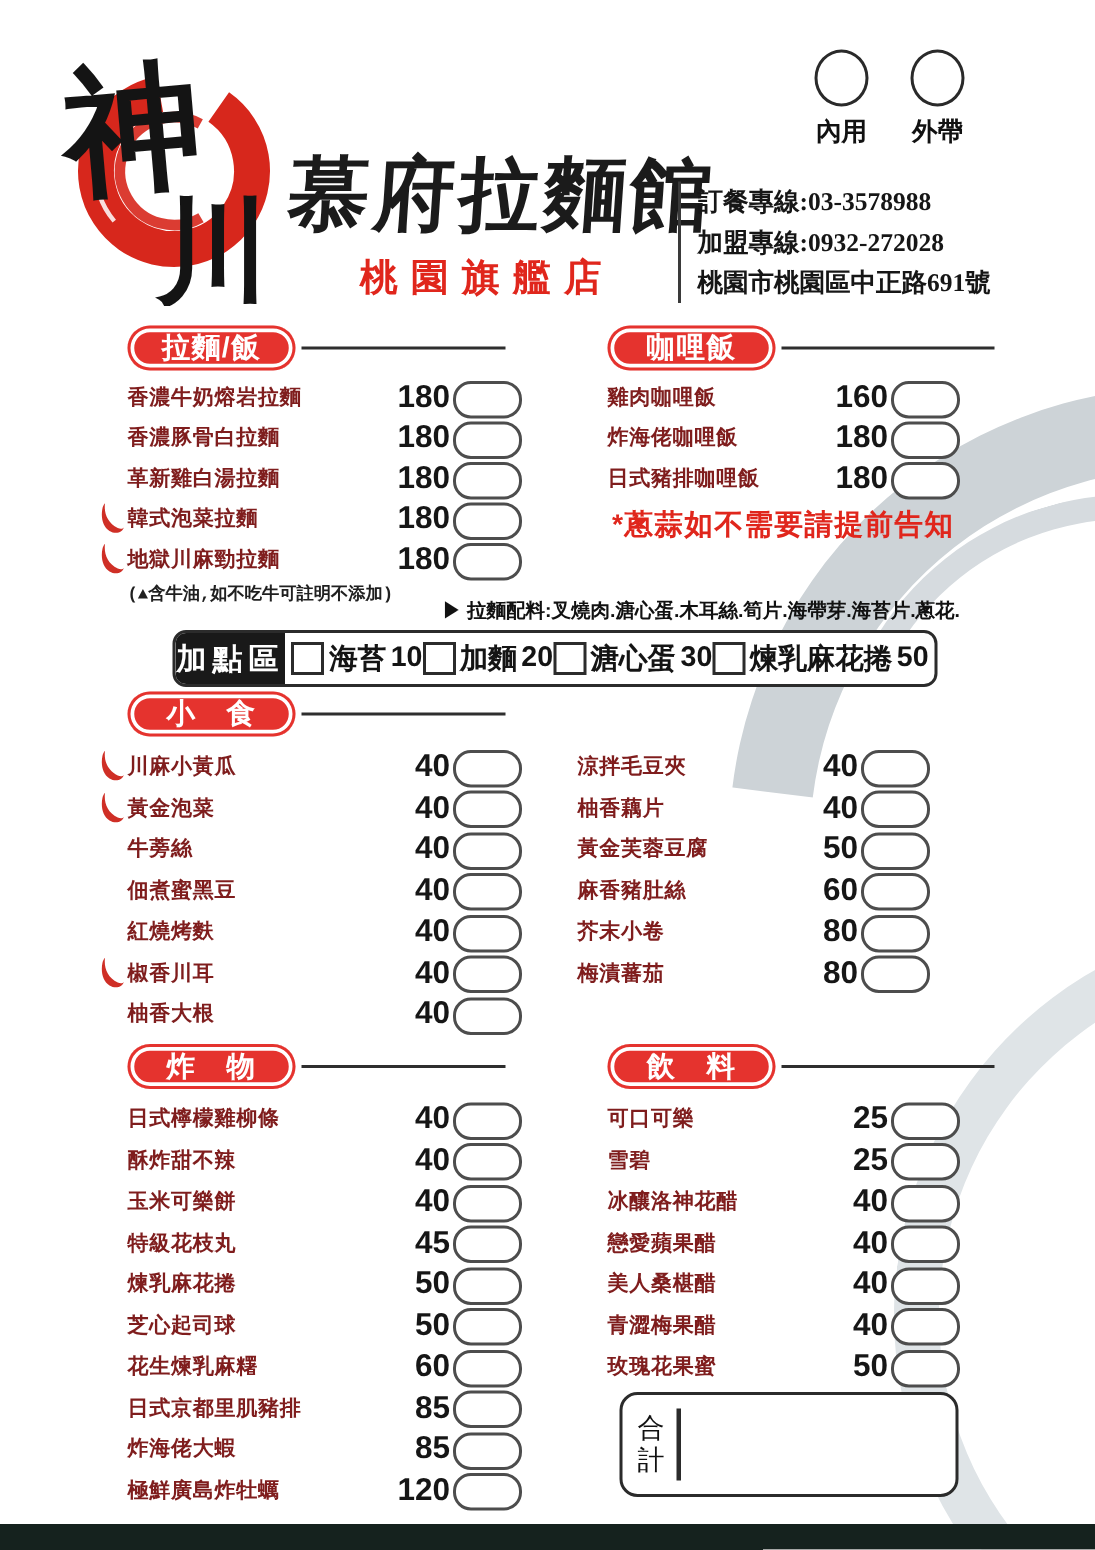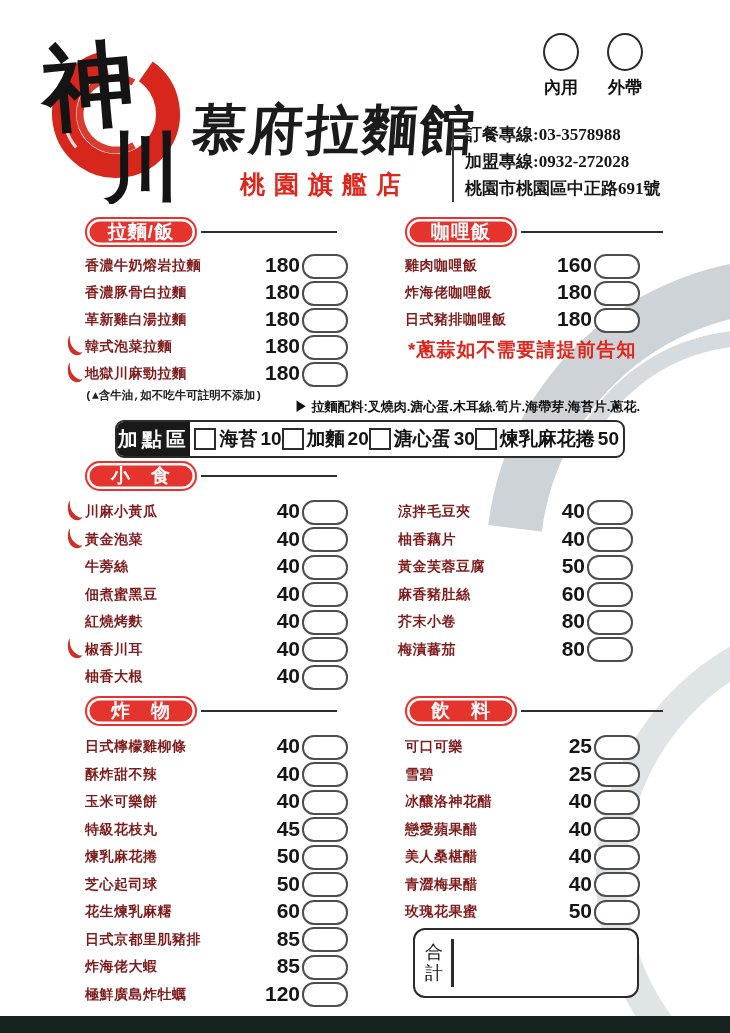--- a/index.html
+++ b/index.html
@@ -280,21 +280,21 @@
   </div>
 
   <div class="menu-item">
     
     <span class="item-name">柚香大根</span>
     <span class="item-price">40</span>
     <span class="qty-oval"></span>
   </div>
 </div>
   </div>
-  <div class="sec" style="left:398px;top:497px;width:235px;">
+  <div class="sec" style="left:385px;top:497px;width:235px;">
     <div class="items" style="margin-top:0;">
   <div class="menu-item">
     
     <span class="item-name">涼拌毛豆夾</span>
     <span class="item-price">40</span>
     <span class="qty-oval"></span>
   </div>
 
   <div class="menu-item">
     

